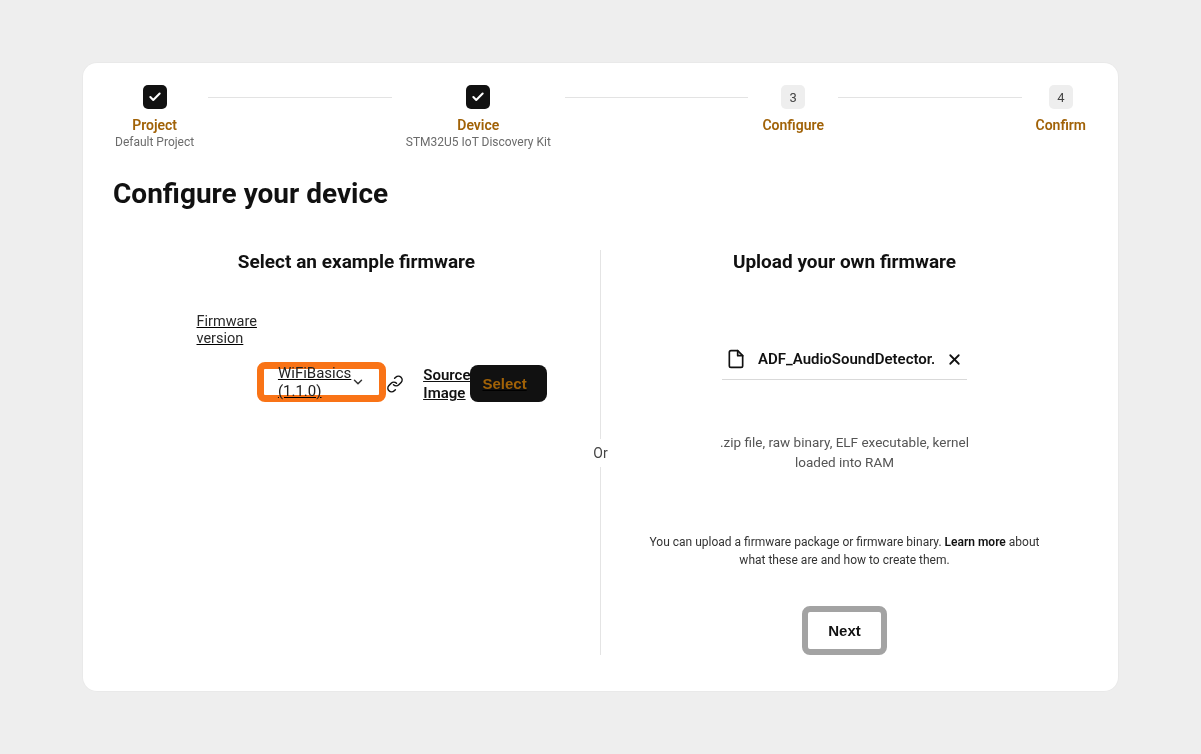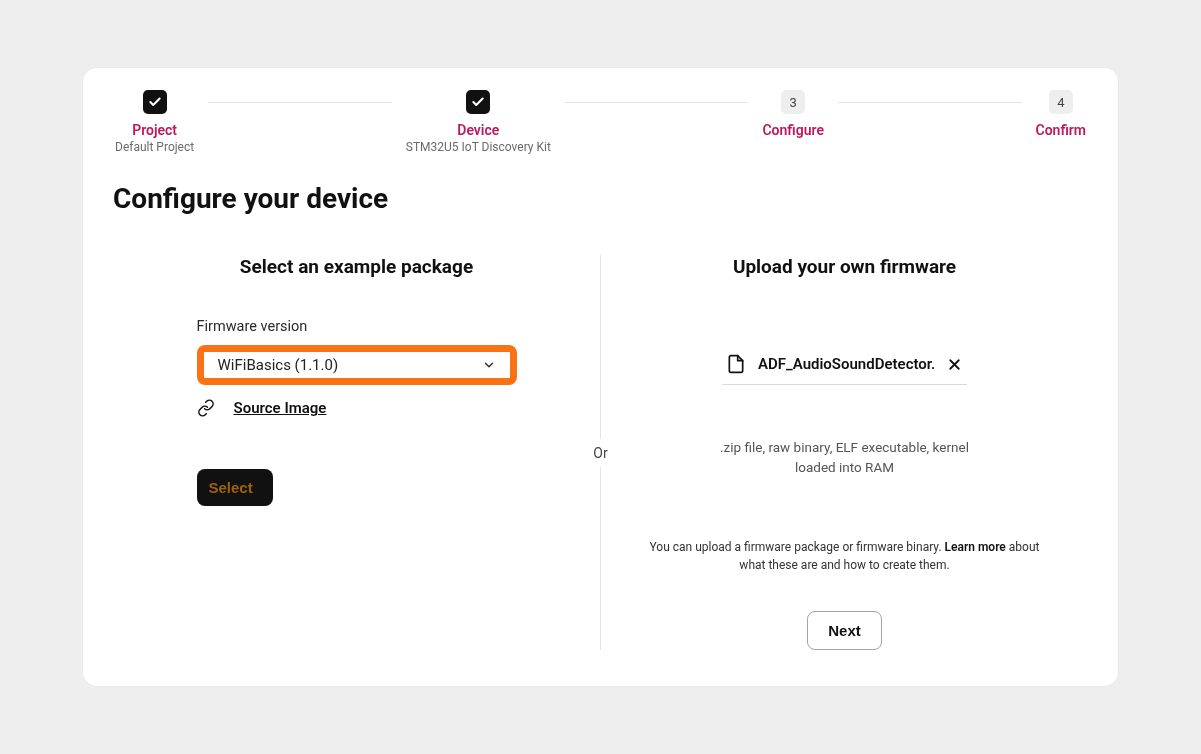--- a/index.html
+++ b/index.html
@@ -49,21 +49,21 @@
       background: #111;
       color: #fff;
     }
     .step-box.pending {
       background: #eeeeee;
       color: #444;
     }
     .step-title {
       font-size: 14px;
       font-weight: 600;
-      color: #be185d;
+      color: #a16207;
       margin-bottom: 2px;
     }
     .step-sub {
       font-size: 12px;
       color: #6b6b6b;
     }
     .connector {
       flex: 1;
       height: 1px;
       background: #e3e3e3;
@@ -156,21 +156,21 @@
     }
     .btn-primary {
       background: #111;
       color: #a16207;
       margin-top: 52px;
       padding-left: 12px;
     }
     .btn-secondary {
       background: #fff;
       color: #111;
-      border: 1px solid #a3a3a3;
+      border: 6px solid #a3a3a3;
       margin-top: 36px;
     }
     .uploaded-file {
       display: flex;
       align-items: center;
       gap: 12px;
       border-bottom: 1px solid #d9d9d9;
       padding: 0 4px 10px 4px;
       width: 245px;
       margin-top: 36px;
@@ -199,23 +199,24 @@
       line-height: 1.55;
       max-width: 420px;
     }
     .desc a {
       color: #111;
       font-weight: 600;
       text-decoration: none;
     }
     .left-form {
       display: flex;
-      flex-direction: column;
-      align-items: flex-start;
+      flex-direction: row;
+      align-items: flex-end;
       width: 320px;
+      text-decoration: underline;
     }
     svg { display: block; }
   </style>
 </head>
 <body>
 
 <div class="card">
 
   <div class="stepper">
     <div class="step">
@@ -247,21 +248,21 @@
       <div class="step-box pending">4</div>
       <div class="step-title">Confirm</div>
     </div>
   </div>
 
   <h1 class="page-title">Configure your device</h1>
 
   <div class="columns">
 
     <div class="col">
-      <div class="col-title">Select an example package</div>
+      <div class="col-title">Select an example firmware</div>
 
       <div class="left-form">
         <div class="field-label">Firmware version</div>
 
         <div class="select">
           <span>WiFiBasics (1.1.0)</span>
           <span>
             <svg class="chevron" viewBox="0 0 24 24" fill="none" stroke="#333" stroke-width="2.5" stroke-linecap="round" stroke-linejoin="round">
                 <polyline points="6 9 12 15 18 9"></polyline>
               </svg>

